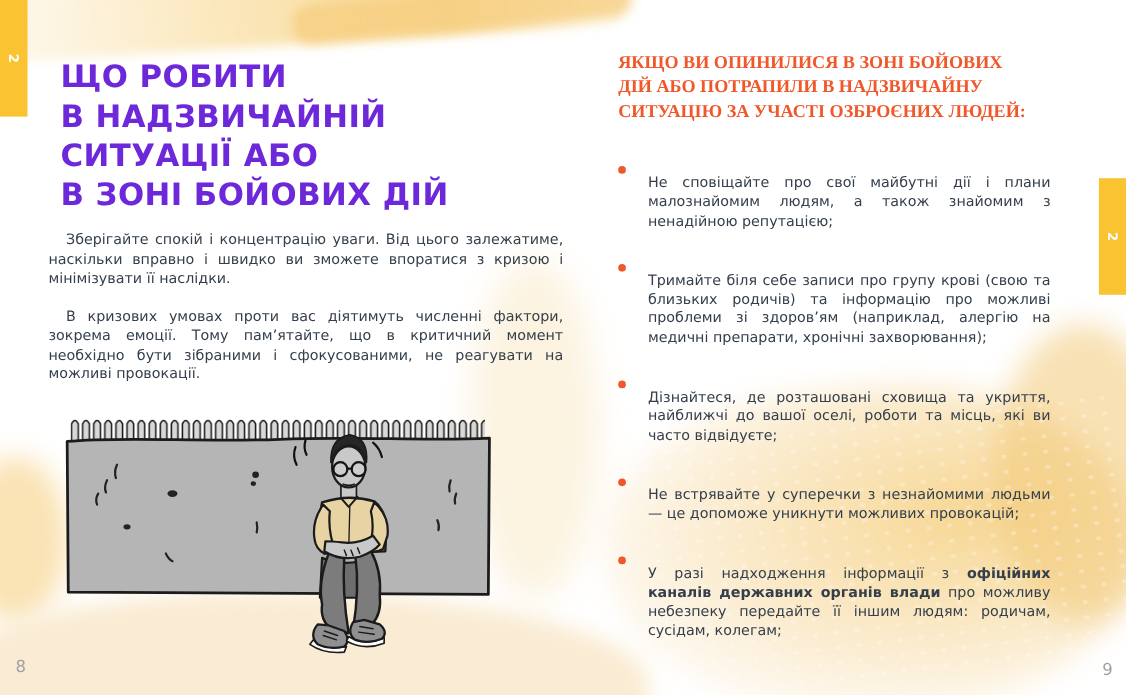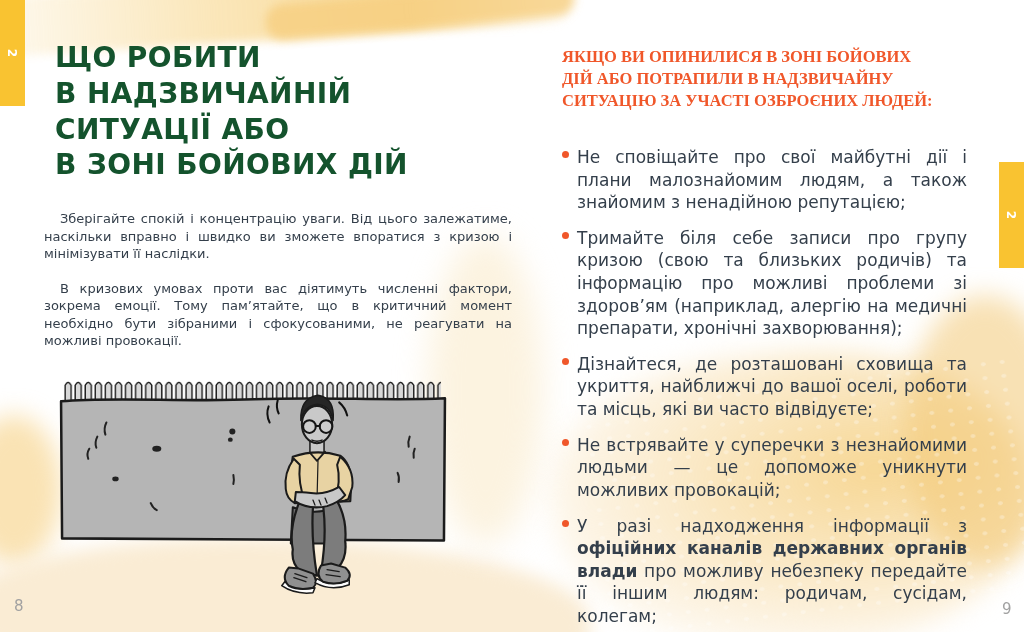--- a/index.html
+++ b/index.html
@@ -72,21 +72,21 @@
     position:absolute;left:562px;top:46px;width:416px;z-index:2;margin:0;
     font-size:16.5px;line-height:1.33;font-weight:bold;white-space:pre-line;font-family:Liberation Serif, serif;
   }
   .bullet-list{
     position:absolute;left:562px;top:146px;width:405px;z-index:2;
     margin:0;padding:0;list-style:none;
   }
   .bullet-list li{display:flex;margin:0 0 13px 0;}
   .dot{width:7px;height:7px;border-radius:50%;flex:none;margin:5px 8px 0 0;}
   .bullet-text{
-    margin:0;font-size:17px;line-height:1.33;color:#343f4b;text-align:justify;flex:1;
+    margin:12px;font-size:13px;line-height:1.33;color:#343f4b;text-align:justify;flex:1;
   }
   
   .page-num{position:absolute;z-index:2;font-size:15px;color:#a1a1a1;}
   #page-num-left{left:14px;top:597px;}
   #page-num-right{left:1002px;top:600px;}
 </style>
 </head>
 <body>
 
 <div id="canvas">
@@ -100,21 +100,21 @@
   <div class="wash wash-right-edge"></div>
   <div class="wash wash-speckle"></div>
 
   <div class="tab" id="tab-left" style="background:#F9C331;">
     <span>2</span>
   </div>
   <div class="tab" id="tab-right" style="background:#F9C331;">
     <span>2</span>
   </div>
 
-  <h1 class="page-title" style="color:#14532d;">ЩО РОБИТИ
+  <h1 class="page-title" style="color:#6d28d9;margin-top:12px;">ЩО РОБИТИ
 В НАДЗВИЧАЙНІЙ
 СИТУАЦІЇ АБО
 В ЗОНІ БОЙОВИХ ДІЙ</h1>
 
   <div class="left-body">
     <p>Зберігайте спокій і концентрацію уваги. Від цього залежатиме, наскільки вправно і швидко ви зможете впоратися з кризою і мінімізувати її наслідки.</p>
     <p>В кризових умовах проти вас діятимуть численні фактори, зокрема емоції. Тому пам’ятайте, що в критичний момент необхідно бути зібраними і сфокусованими, не реагувати на можливі провокації.</p>
   </div>
 
   <svg class="illustration" viewBox="0 0 395 218">
@@ -199,21 +199,21 @@
 ДІЙ АБО ПОТРАПИЛИ В НАДЗВИЧАЙНУ
 СИТУАЦІЮ ЗА УЧАСТІ ОЗБРОЄНИХ ЛЮДЕЙ:</h2>
 
   <ul class="bullet-list">
     <li>
       <span class="dot" style="background:#F0572A;"></span>
       <p class="bullet-text">Не сповіщайте про свої майбутні дії і плани малознайомим людям, а також знайомим з ненадійною репутацією;</p>
     </li>
     <li>
       <span class="dot" style="background:#F0572A;"></span>
-      <p class="bullet-text">Тримайте біля себе записи про групу кризою (свою та близьких родичів) та інформацію про можливі проблеми зі здоров’ям (наприклад, алергію на медичні препарати, хронічні захворювання);</p>
+      <p class="bullet-text">Тримайте біля себе записи про групу крові (свою та близьких родичів) та інформацію про можливі проблеми зі здоров’ям (наприклад, алергію на медичні препарати, хронічні захворювання);</p>
     </li>
     <li>
       <span class="dot" style="background:#F0572A;"></span>
       <p class="bullet-text">Дізнайтеся, де розташовані сховища та укриття, найближчі до вашої оселі, роботи та місць, які ви часто відвідуєте;</p>
     </li>
     <li>
       <span class="dot" style="background:#F0572A;"></span>
       <p class="bullet-text">Не встрявайте  у суперечки з незнайомими людьми — це допоможе уникнути можливих провокацій;</p>
     </li>
     <li>

